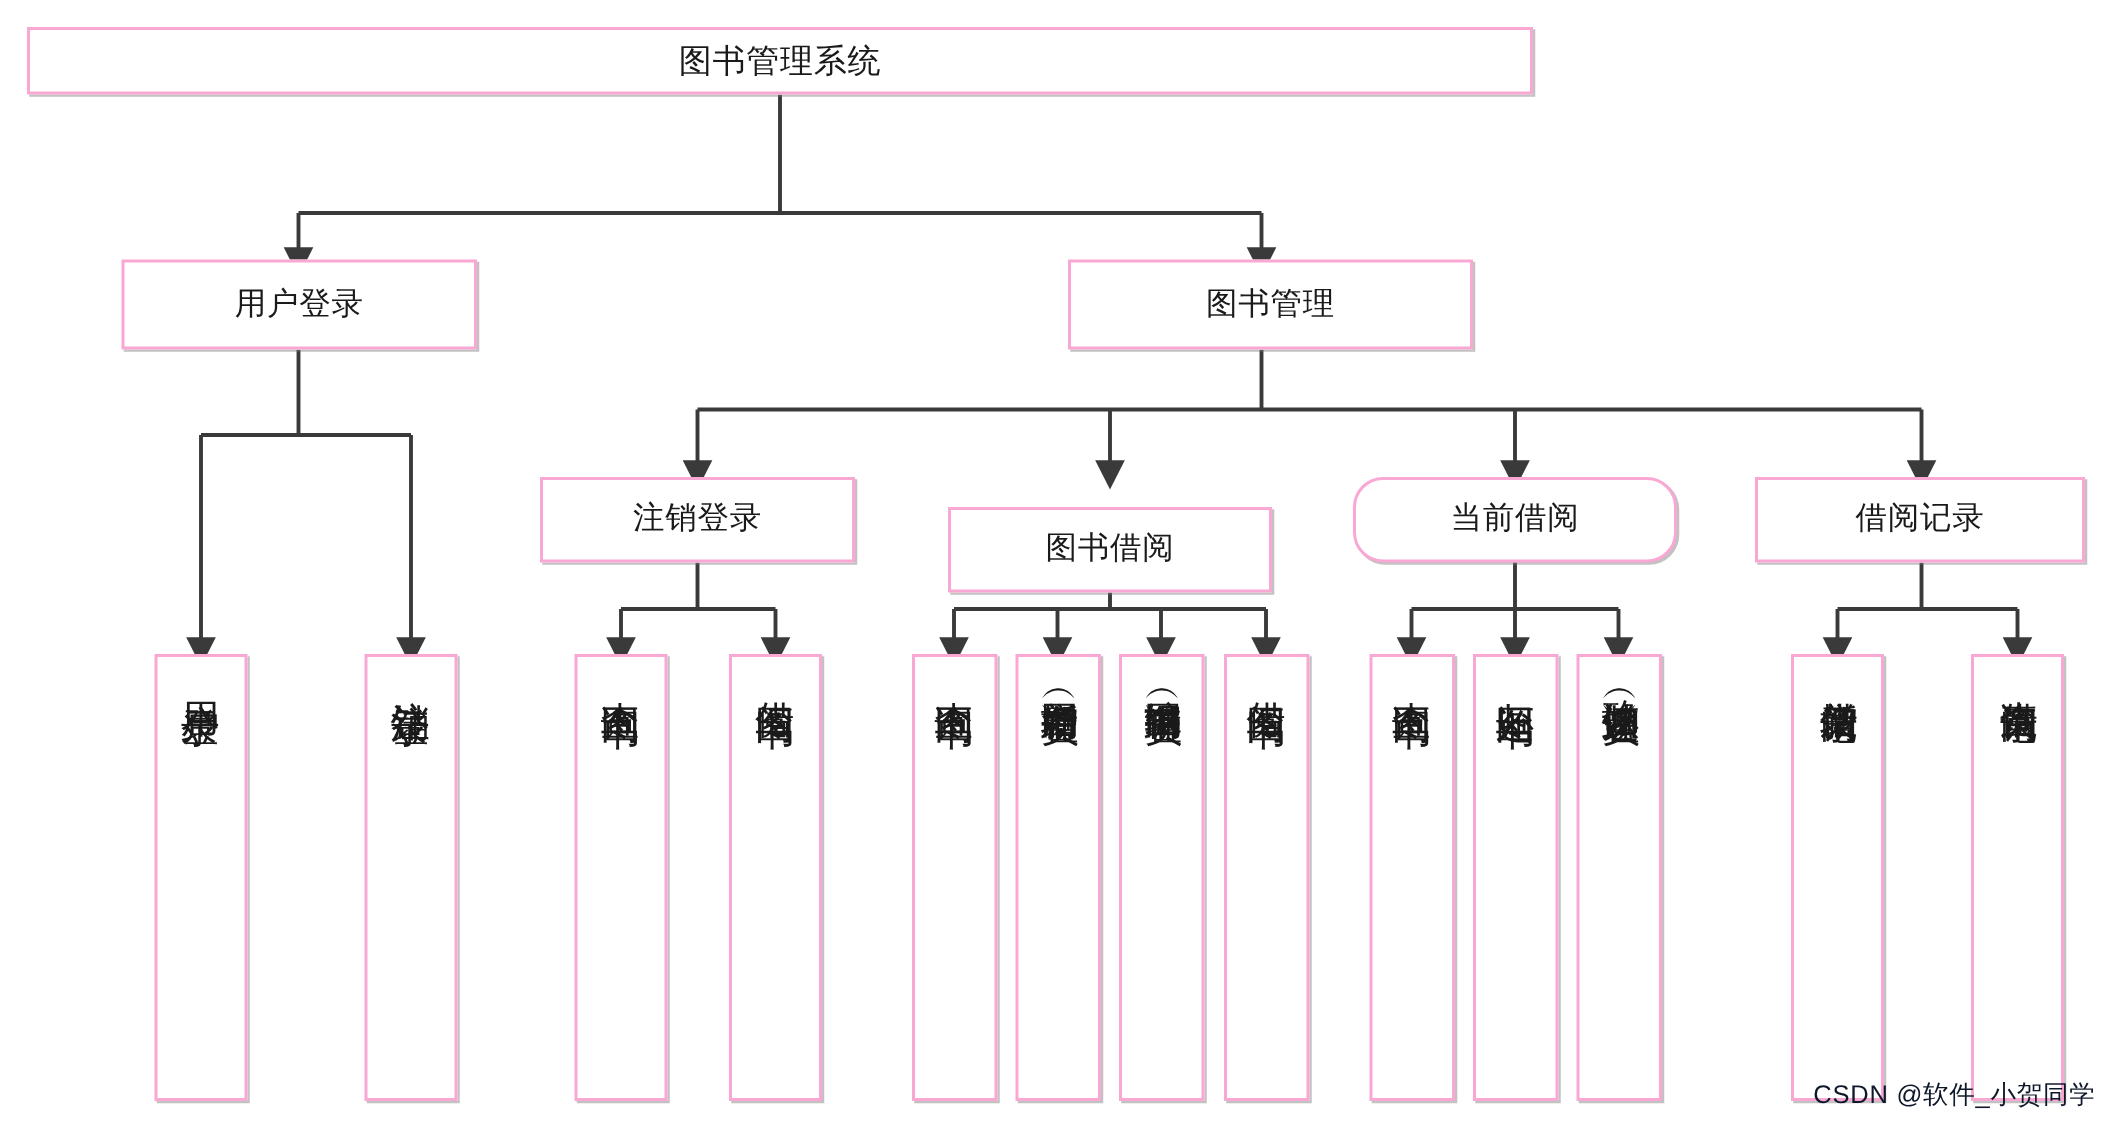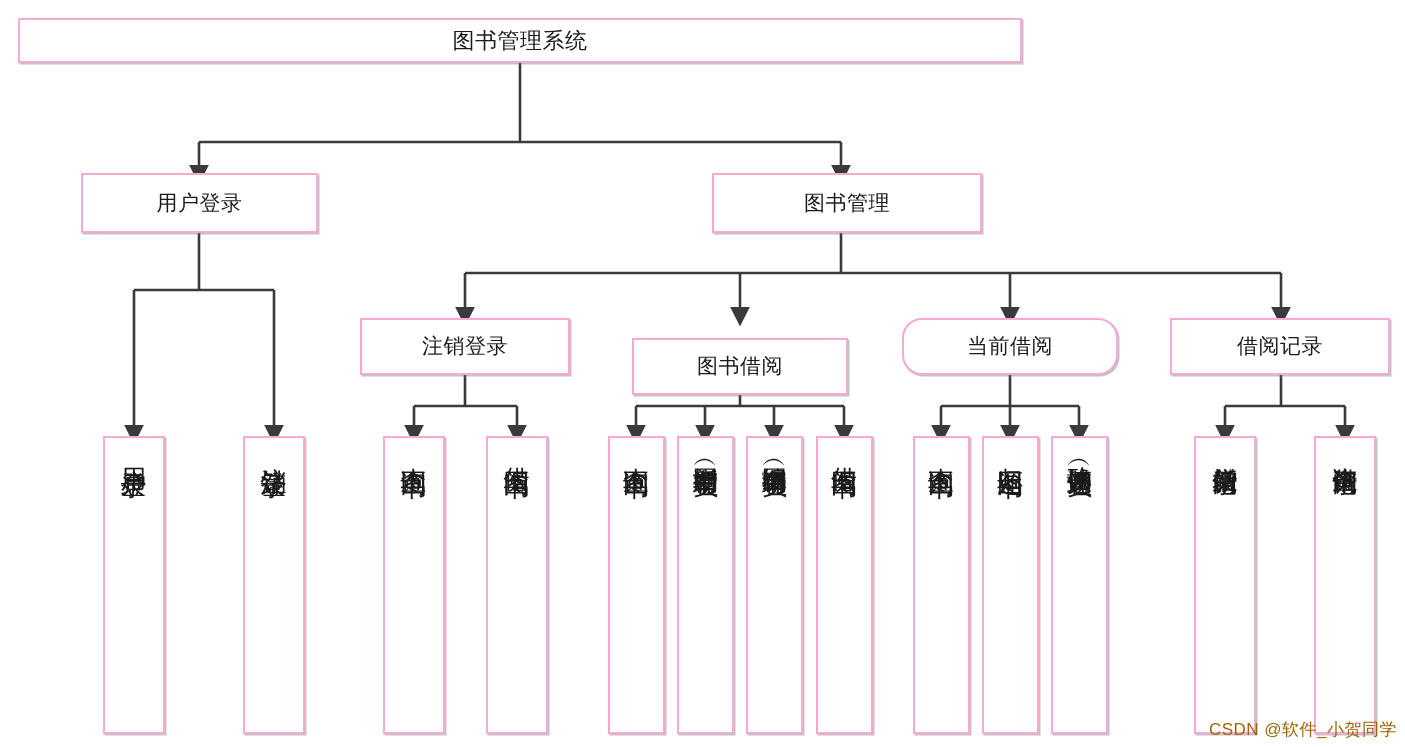--- a/index.html
+++ b/index.html
@@ -61,21 +61,21 @@
     line-height: 1.0;
     letter-spacing: 2px;
     text-align: left;
   }
   .v-node.tight .lbl { font-size: 25px; letter-spacing: 1px; }
   .watermark {
     position: absolute;
     right: 8px;
     bottom: 6px;
     font-size: 17px;
-    color: #a16207;
+    color: #0f172a;
     z-index: 5;
     white-space: nowrap;
     letter-spacing: 0.5px;
   }
 </style>
 </head>
 <body>
 
 <div id="canvas">
 

